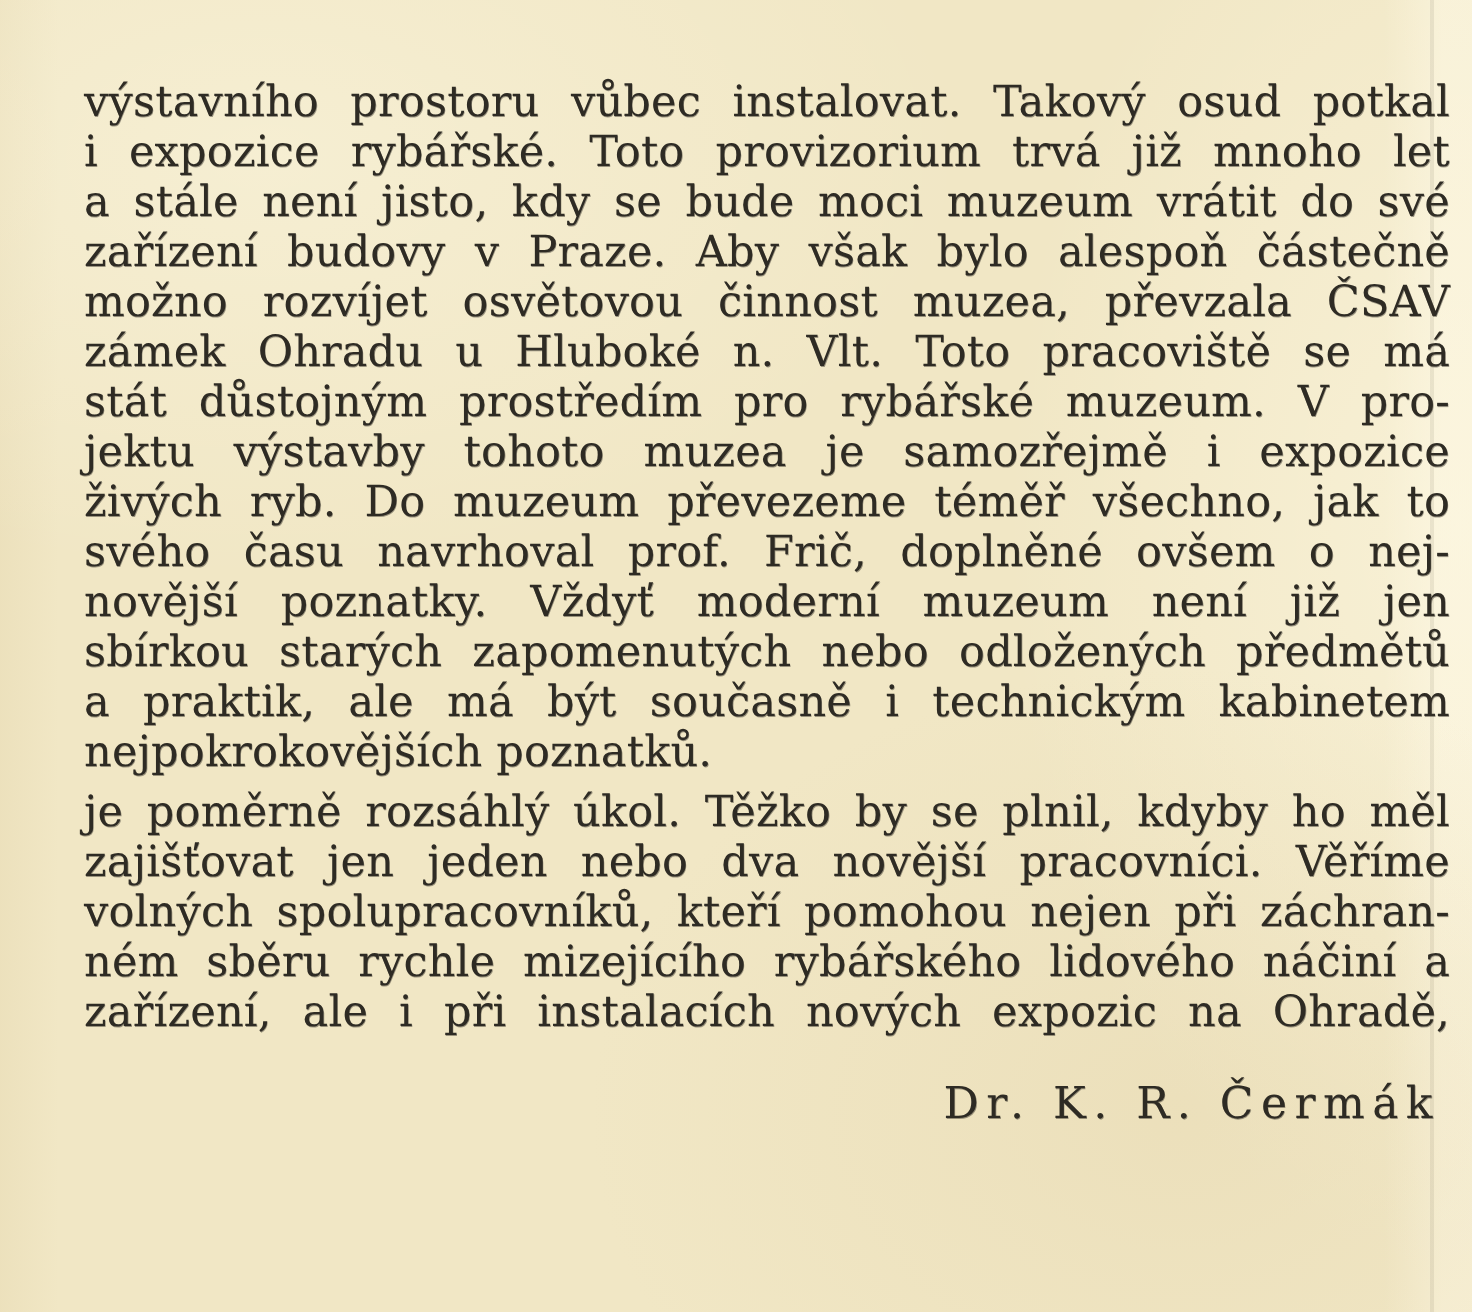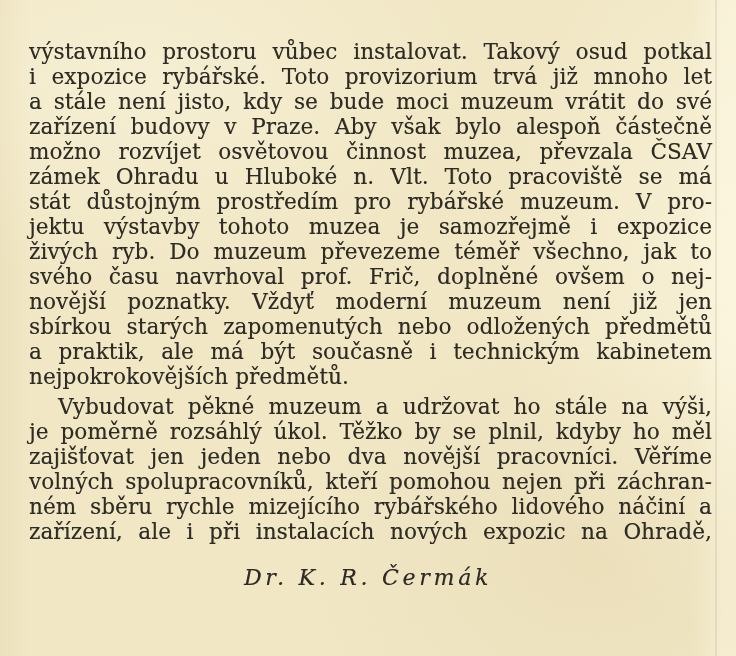--- a/index.html
+++ b/index.html
@@ -20,21 +20,21 @@
   }
   
   .page::after {
     content: "";
     position: absolute; top: 0; bottom: 0; right: 19px; width: 2px;
     background: rgba(90, 80, 55, 0.10);
     pointer-events: none;
   }
   .textblock {
     position: absolute;
-    left: 29px; top: 39px; width: 683px;
+    left: 42px; top: 39px; width: 683px;
     color: #2e2b24;
     font-size: 21.5px;
     line-height: 25px;
     letter-spacing: 0.1px;
     text-shadow: 0.3px 0.3px 0 rgba(46,43,36,0.45);
   }
   .line {
     text-align: justify;
     text-align-last: justify;
     white-space: normal;
@@ -42,23 +42,22 @@
   .line.para-last {
     text-align-last: left;
   }
   .line.indent {
     padding-left: 29px;
   }
   .para { margin: 0; }
   .para + .para { margin-top: 5px; }
   .signature {
     margin-top: 21px;
-    text-align: center;
+    text-align: right;
     padding-right: 5px;
-    font-style: italic;
     font-size: 22px;
     letter-spacing: 0.17em;
     color: #2e2b24;
   }
 </style>
 </head>
 <body>
 
 <div class="page">
   <div class="textblock">
@@ -70,25 +69,24 @@
       <div class="line">zařízení budovy v Praze. Aby však bylo alespoň částečně</div>
       <div class="line">možno rozvíjet osvětovou činnost muzea, převzala ČSAV</div>
       <div class="line">zámek Ohradu u Hluboké n. Vlt. Toto pracoviště se má</div>
       <div class="line">stát důstojným prostředím pro rybářské muzeum. V pro-</div>
       <div class="line">jektu výstavby tohoto muzea je samozřejmě i expozice</div>
       <div class="line">živých ryb. Do muzeum převezeme téměř všechno, jak to</div>
       <div class="line">svého času navrhoval prof. Frič, doplněné ovšem o nej-</div>
       <div class="line">novější poznatky. Vždyť moderní muzeum není již jen</div>
       <div class="line">sbírkou starých zapomenutých nebo odložených předmětů</div>
       <div class="line">a praktik, ale má být současně i technickým kabinetem</div>
-      <div class="line para-last">nejpokrokovějších předmětů.</div>
+      <div class="line para-last">nejpokrokovějších poznatků.</div>
     </div>
 
     <div class="para">
-      <div class="line indent">Vybudovat pěkné muzeum a udržovat ho stále na výši,</div>
       <div class="line">je poměrně rozsáhlý úkol. Těžko by se plnil, kdyby ho měl</div>
       <div class="line">zajišťovat jen jeden nebo dva novější pracovníci. Věříme</div>
       <div class="line">volných spolupracovníků, kteří pomohou nejen při záchran-</div>
       <div class="line">ném sběru rychle mizejícího rybářského lidového náčiní a</div>
       <div class="line">zařízení, ale i při instalacích nových expozic na Ohradě,</div>
     </div>
 
     <div class="signature">Dr. K. R. Čermák</div>
 
   </div>

